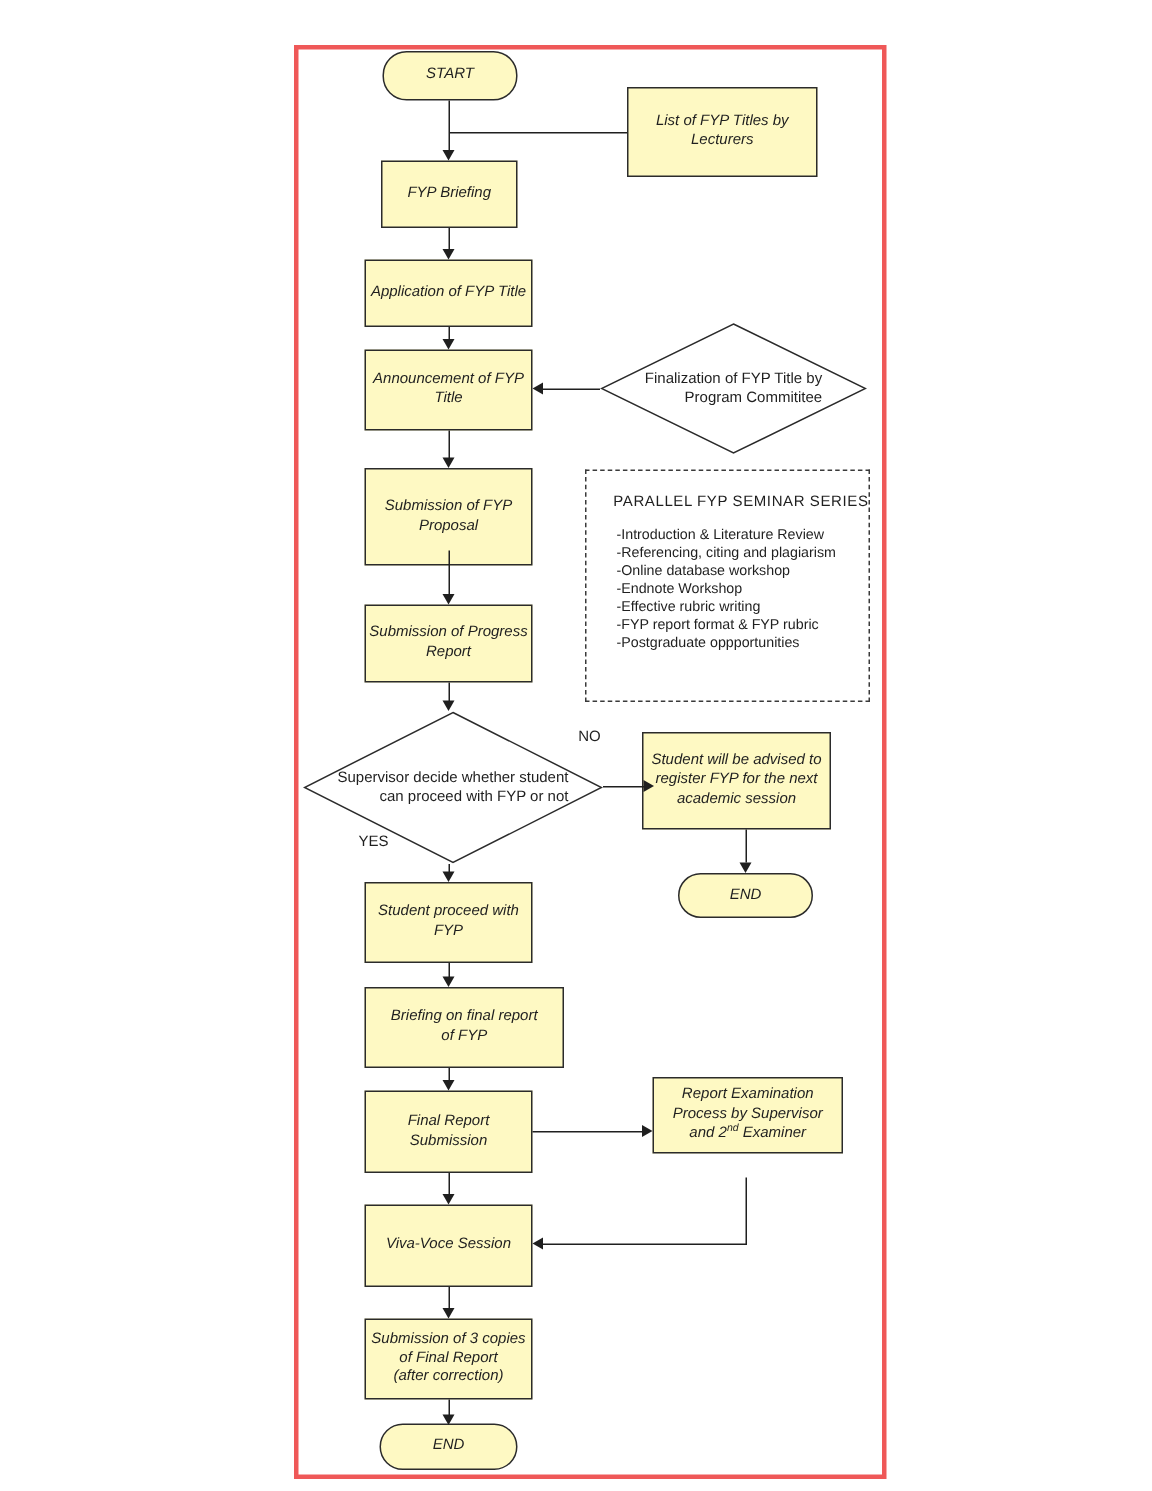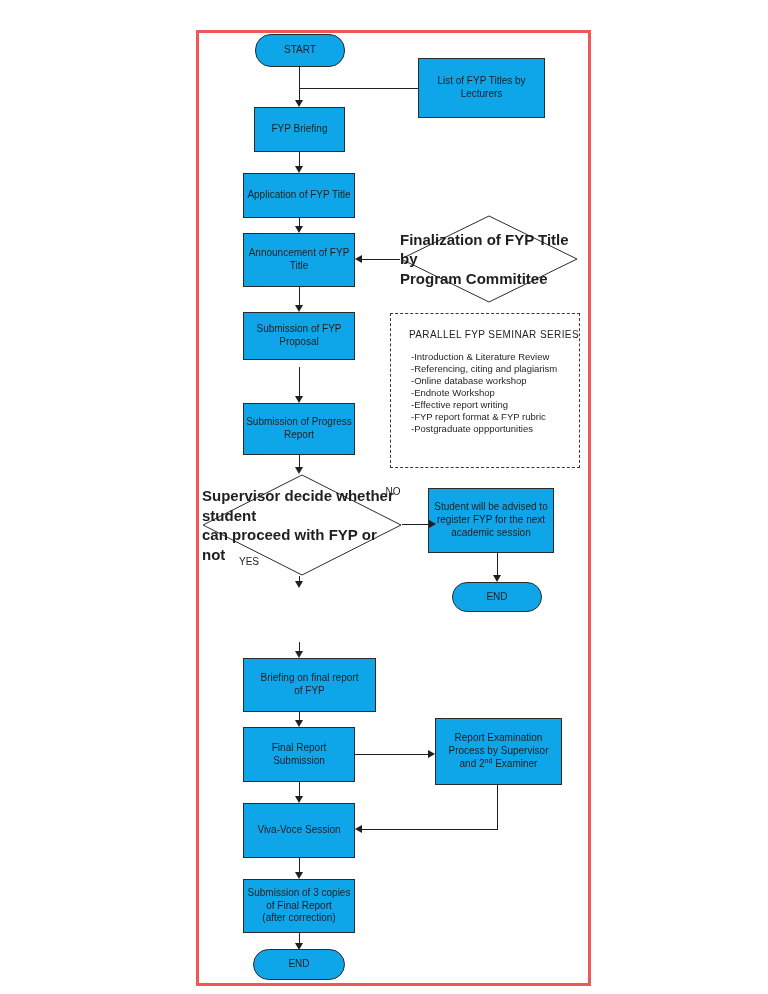--- a/index.html
+++ b/index.html
@@ -16,41 +16,42 @@
     color:var(--ink);
     overflow:hidden;
   }
   #frame{
     position:absolute;left:196px;top:30px;width:395px;height:956px;
     box-sizing:border-box;border:3px solid var(--frame);background:#fff;
   }
   .node{
     position:absolute;box-sizing:border-box;
     border:1px solid var(--node-border);
-    background:#0ea5e9;
+    background:#fef9c3;
     display:flex;align-items:center;justify-content:center;
     text-align:center;
     font-size:10px;line-height:1.28;
     white-space:pre-line;
+    font-style:italic;
   }
   .oval{border-radius:16px;}
   .label{
     position:absolute;font-size:10px;line-height:1.2;white-space:pre-line;text-align:center;
   }
   .line{position:absolute;background:var(--ink);}
   .arr{position:absolute;width:0;height:0;}
   .arr-d{border-left:4px solid transparent;border-right:4px solid transparent;border-top:7px solid var(--ink);}
   .arr-l{border-top:4px solid transparent;border-bottom:4px solid transparent;border-right:7px solid var(--ink);}
   .arr-r{border-top:4px solid transparent;border-bottom:4px solid transparent;border-left:7px solid var(--ink);}
   .diamond{position:absolute;}
   .diamond svg{position:absolute;left:0;top:0;}
   .diamond .dtext{
     position:absolute;left:0;top:0;right:0;bottom:0;
     display:flex;align-items:center;justify-content:center;
-    text-align:left;font-size:15px;line-height:1.3;white-space:pre-line;font-weight:bold;
+    text-align:right;font-size:10px;line-height:1.3;white-space:pre-line;
   }
   #seminar{
     position:absolute;left:390px;top:313px;width:190px;height:155px;
     box-sizing:border-box;border:1px dashed #3a3a3a;background:#fff;
   }
   #seminar .sem-title{
     margin-top:15px;text-align:right;font-size:10px;letter-spacing:.4px;
   }
   #seminar .sem-items{
     margin-top:11px;margin-left:20px;font-size:9.5px;line-height:12px;
@@ -77,34 +78,34 @@
 Title</div>
 
   <div class="diamond" style="left:400px;top:215px;width:178px;height:88px;">
     <svg width="178" height="88">
       <polygon points="89,1 177,44 89,87 1,44" fill="#ffffff" stroke="#2b2b2b" stroke-width="1"></polygon>
     </svg>
     <div class="dtext">Finalization of FYP Title by
 Program Commititee</div>
   </div>
 
-  <div class="node" style="left:243px;top:312px;width:112px;height:48px;">Submission of FYP
+  <div class="node" style="left:243px;top:312px;width:112px;height:65px;">Submission of FYP
 Proposal</div>
 
   <div class="node" style="left:243px;top:403px;width:112px;height:52px;">Submission of Progress
 Report</div>
 
   <div id="seminar">
     <div class="sem-title">PARALLEL FYP SEMINAR SERIES</div>
     <div class="sem-items">
       <div>-Introduction &amp; Literature Review</div>
       <div>-Referencing, citing and plagiarism</div>
       <div>-Online database workshop</div>
       <div>-Endnote Workshop</div>
-      <div>-Effective report writing</div>
+      <div>-Effective rubric writing</div>
       <div>-FYP report format &amp; FYP rubric</div>
       <div>-Postgraduate oppportunities</div>
     </div>
   </div>
 
   <div class="diamond" style="left:202px;top:474px;width:200px;height:102px;">
     <svg width="200" height="102">
       <polygon points="100,1 199,51 100,101 1,51" fill="#ffffff" stroke="#2b2b2b" stroke-width="1"></polygon>
     </svg>
     <div class="dtext">Supervisor decide whether student
@@ -114,28 +115,30 @@
   <div class="label" style="left:380px;top:486px;width:26px;">NO</div>
 
   <div class="label" style="left:234px;top:556px;width:30px;">YES</div>
 
   <div class="node" style="left:428px;top:488px;width:126px;height:65px;">Student will be advised to
 register FYP for the next
 academic session</div>
 
   <div class="node oval" style="left:452px;top:582px;width:90px;height:30px;">END</div>
 
+  <div class="node" style="left:243px;top:588px;width:112px;height:54px;">Student proceed with
+FYP</div>
 
   <div class="node" style="left:243px;top:658px;width:133px;height:54px;">Briefing on final report
 of FYP</div>
 
   <div class="node" style="left:243px;top:727px;width:112px;height:55px;">Final Report
 Submission</div>
 
-  <div class="node" style="left:435px;top:718px;width:127px;height:67px;white-space:normal;">
+  <div class="node" style="left:435px;top:718px;width:127px;height:51px;white-space:normal;">
     <div>
       <div>Report Examination</div>
       <div>Process by Supervisor</div>
       <div class="rex-line"><span>and 2</span><sup>nd</sup><span> Examiner</span></div>
     </div>
   </div>
 
   <div class="node" style="left:243px;top:803px;width:112px;height:55px;text-align:center;">Viva-Voce Session</div>
 
   <div class="node" style="left:243px;top:879px;width:112px;height:54px;">Submission of 3 copies

